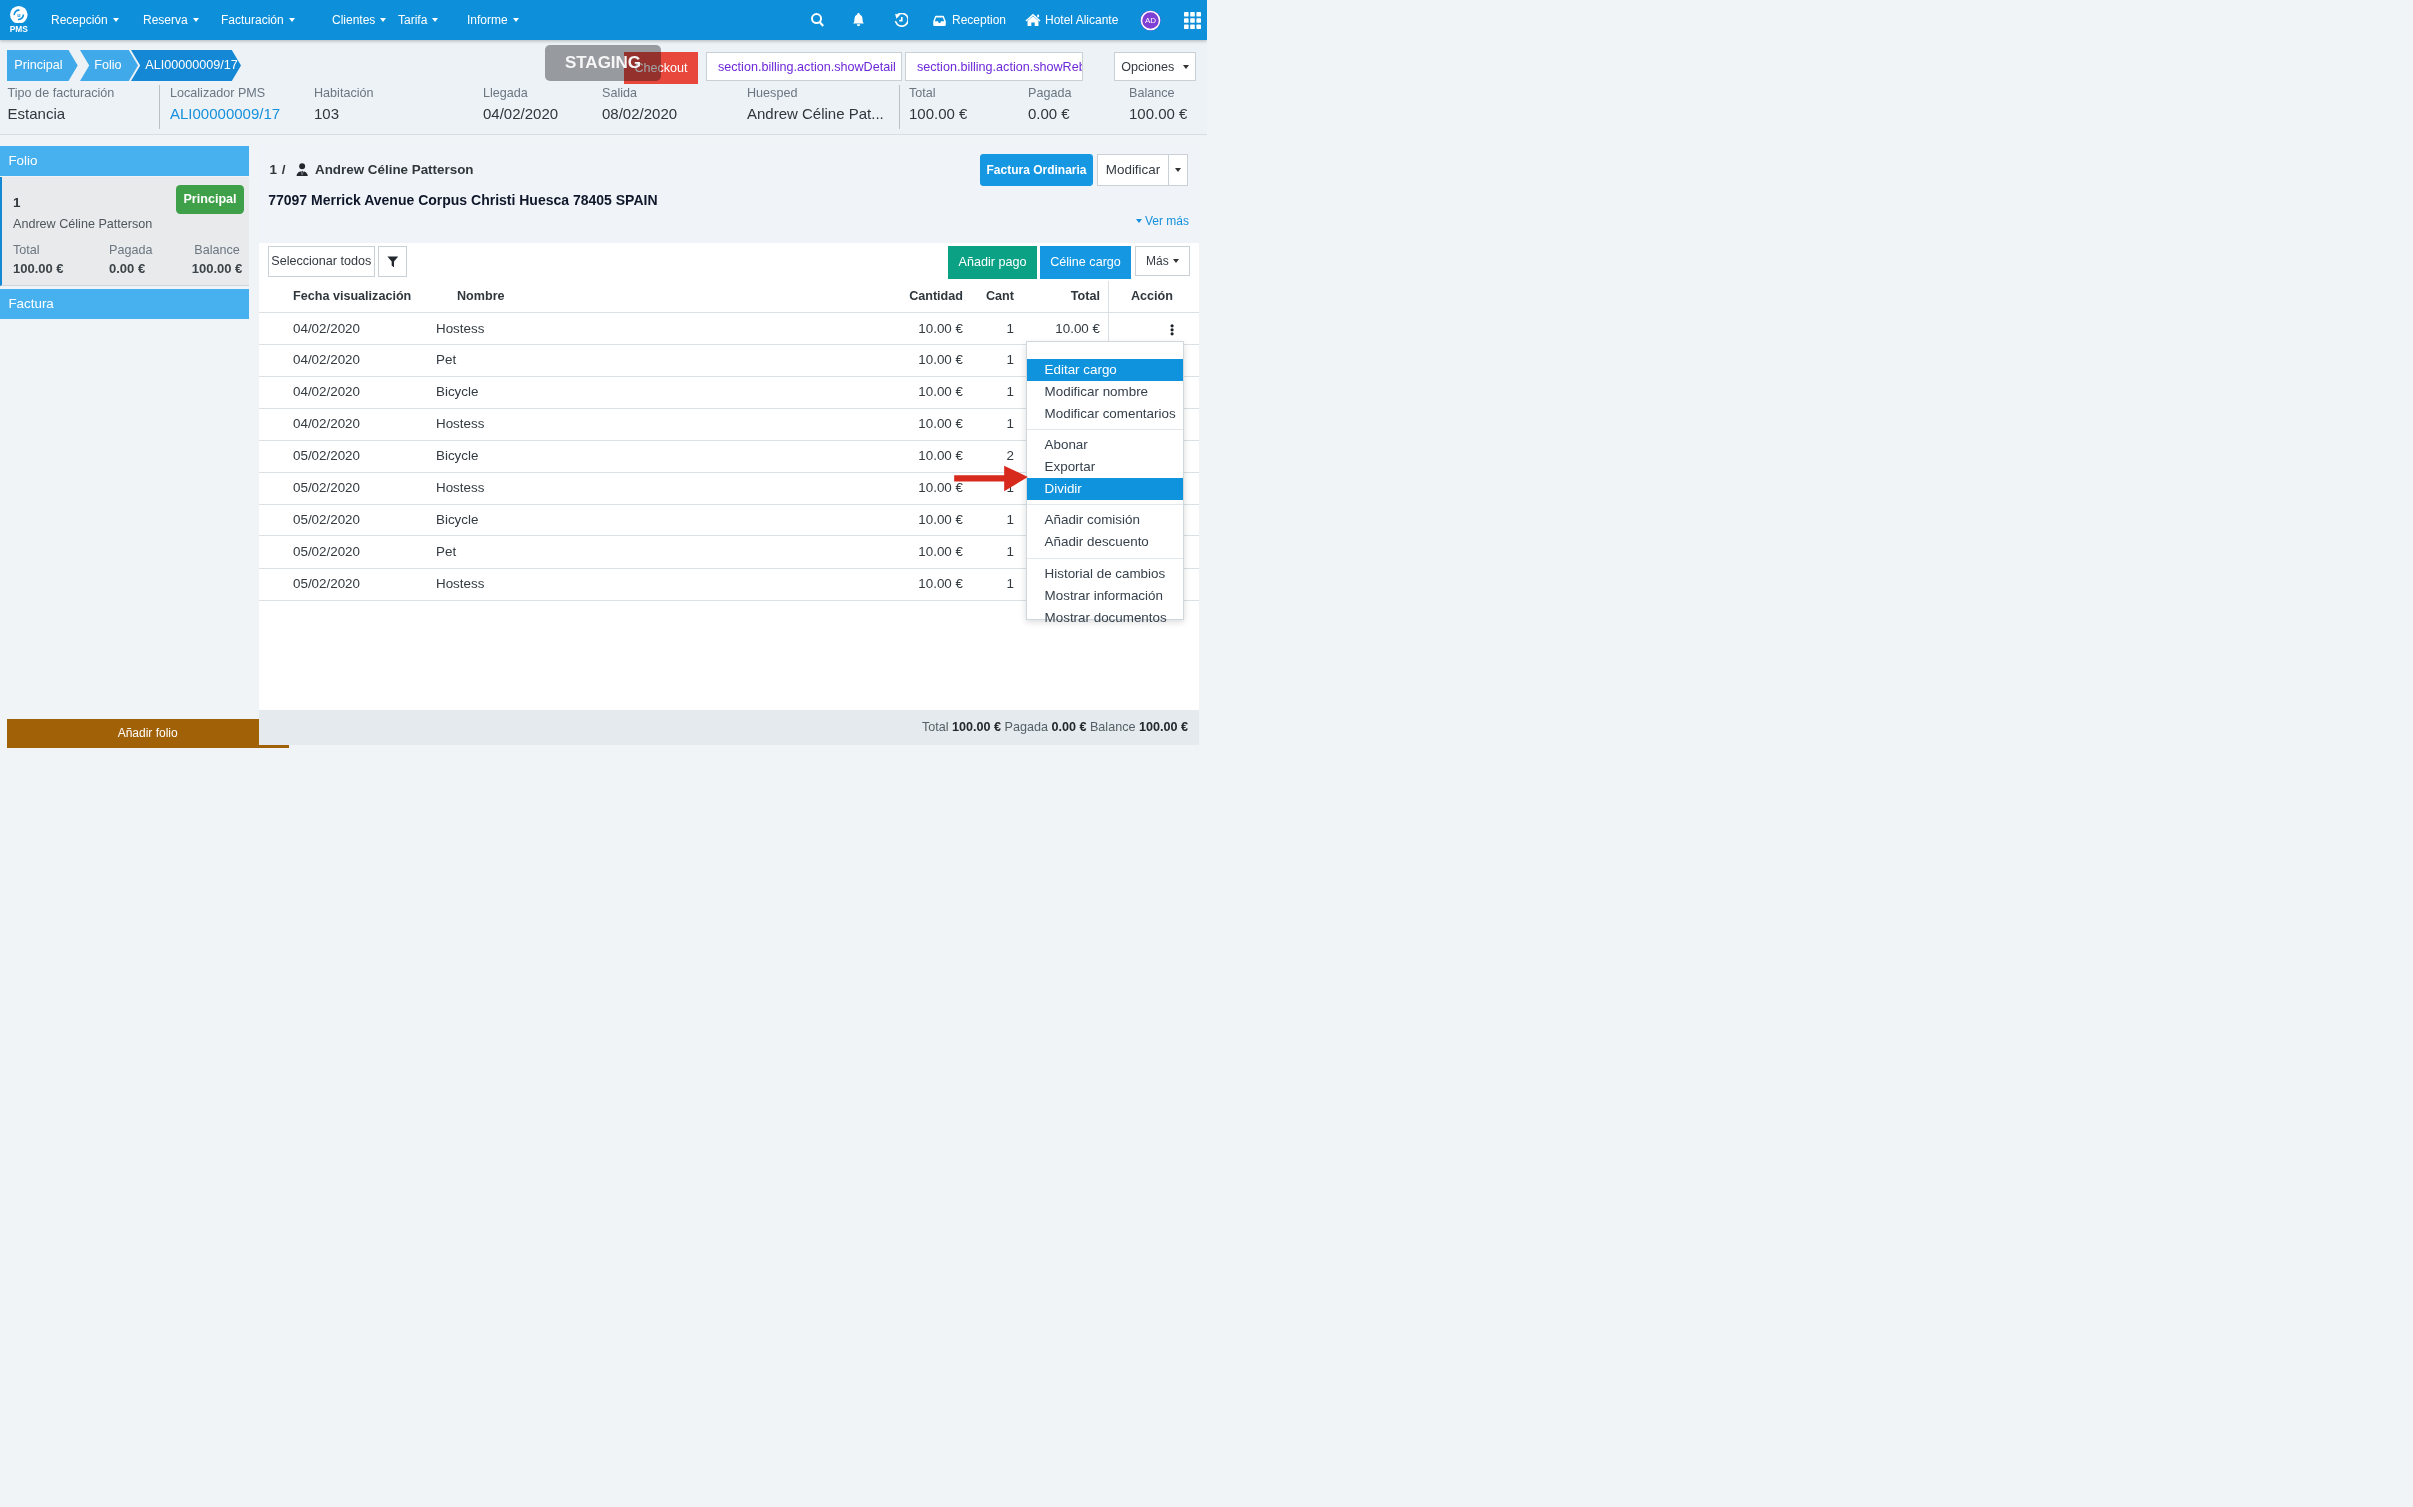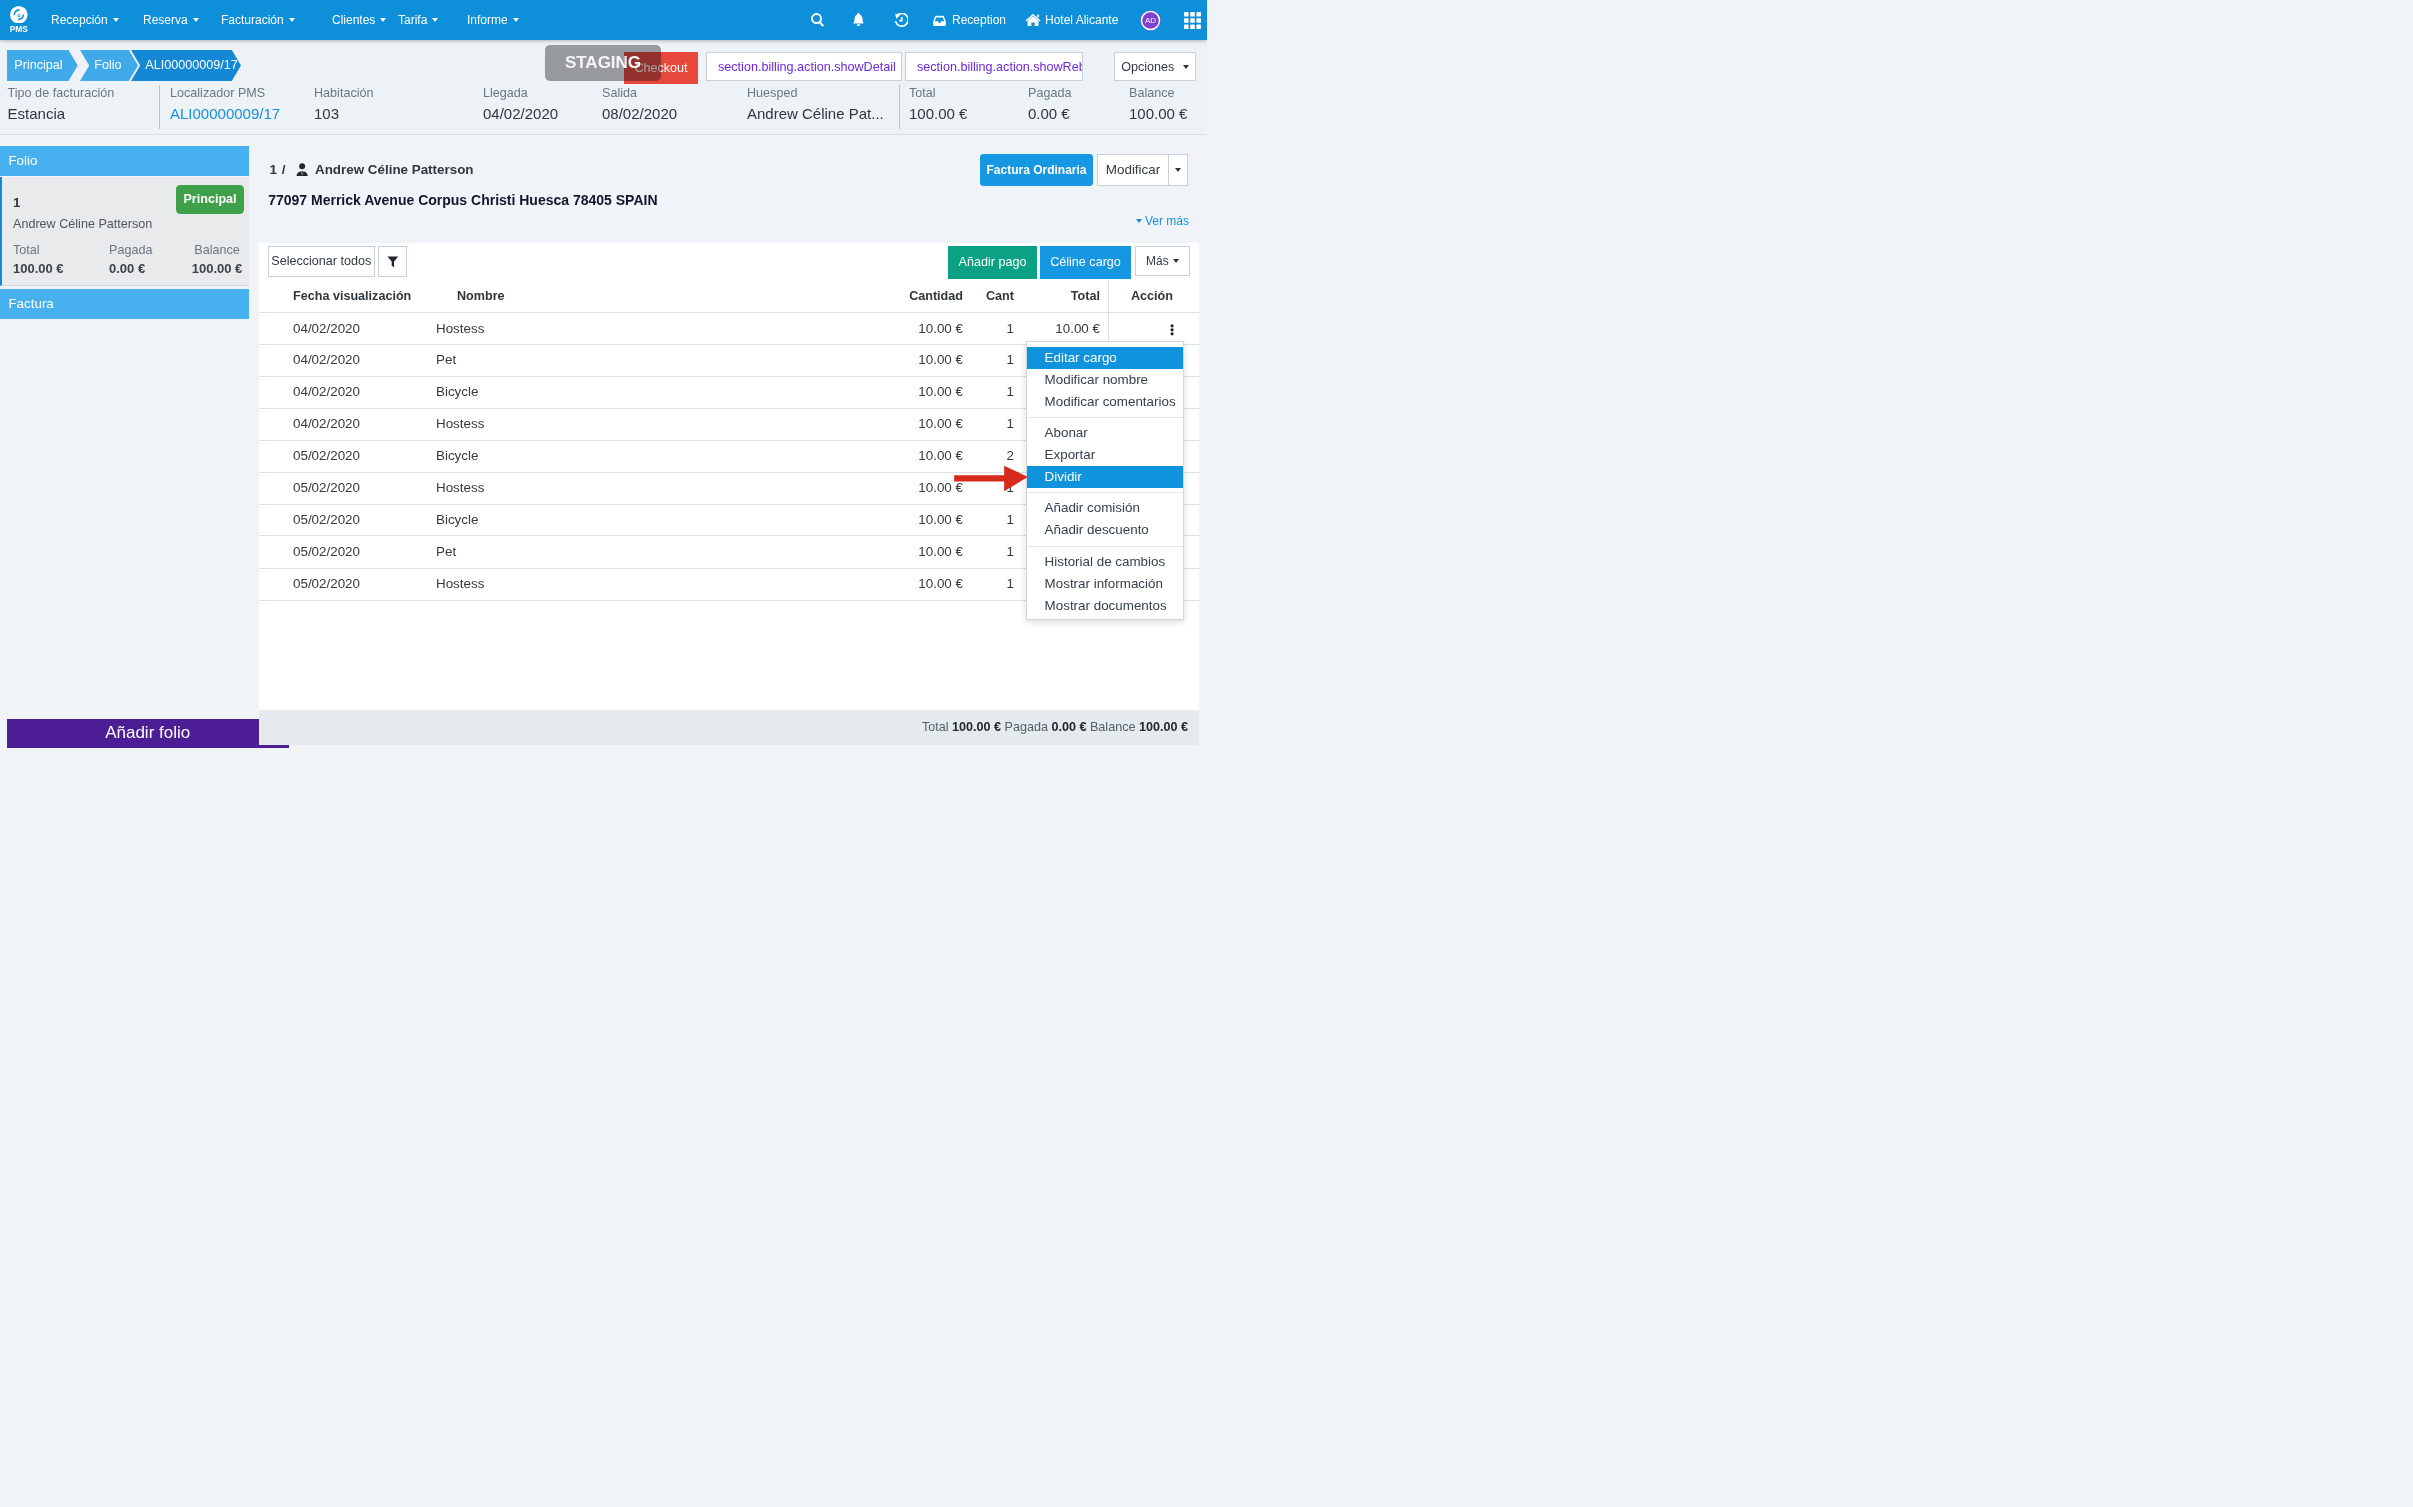--- a/index.html
+++ b/index.html
@@ -28,38 +28,38 @@
 .opciones { position:absolute; left:1114px; top:52px; width:82px; height:29px; background:#fff; border:0.8px solid #c9d0d6; color:#333a40; font-size:12.6px; line-height:28px; text-align:center; white-space:nowrap; }
 
 .ilabel { position:absolute; top:86px; color:#6b7680; font-size:12.6px; }
 .ival { position:absolute; top:105px; color:#30363c; font-size:15px; white-space:nowrap; }
 .vsep { position:absolute; width:0.8px; background:#b9c0c6; top:85px; height:44px; }
 
 
 .sb-head { position:absolute; left:0; width:249px; height:30px; background:#47b1f0; color:#fff; font-size:13.4px; line-height:30px; padding-left:8.4px; }
 .sb-card { position:absolute; left:0; top:177px; width:249px; height:109px; background:#e8eaec; border-left:2.5px solid #1588d5; border-bottom:0.8px solid #d0d5d9; }
 .badge-green { position:absolute; left:174px; top:8.4px; width:68px; height:29px; background:#3fa04a; border-radius:4.2px; color:#fff; font-weight:bold; font-size:12.6px; text-align:center; line-height:29px; }
-.addfolio { position:absolute; left:6.7px; top:719px; width:282px; height:28.5px; background:#4c1d95; color:#fff; font-size:17px; text-align:center; line-height:28.5px; }
+.addfolio { position:absolute; left:6.7px; top:719px; width:282px; height:28.5px; background:#a16207; color:#fff; font-size:12px; text-align:center; line-height:28.5px; }
 
 
 .main { position:absolute; left:259px; top:144px; width:940px; height:600px; background:#fff; }
 .main-head { position:absolute; left:0; top:0; width:940px; height:99px; background:#f0f4f8; }
 .btn-blue { position:absolute; background:#1697e2; border-radius:3.4px; color:#fff; text-align:center; }
 .btn-white { position:absolute; background:#fff; border:0.8px solid #c9d0d6; color:#333a40; text-align:center; }
 .toolbar-btn { font-size:13.4px; }
 
 
 .th { position:absolute; font-weight:bold; font-size:12.6px; color:#2f363c; white-space:nowrap; }
 .td { position:absolute; font-size:13.4px; color:#333a40; white-space:nowrap; }
 .rline { position:absolute; left:259px; width:940px; height:0.8px; background:#dbe0e4; }
 
 .footerbar { position:absolute; left:259px; top:710px; width:940px; height:35px; background:#e4eaed; color:#555f66; font-size:12.6px; line-height:35px; text-align:right; padding-right:11px; }
 
 
-.menu { position:absolute; left:1026px; top:341px; width:158px; height:279px; background:#fff; border:0.8px solid #cfd8dd; box-shadow:0 2.5px 6.7px rgba(0,0,0,.15); z-index:20; padding-top:5px; }
+.menu { position:absolute; left:1026px; top:341px; width:158px; height:279px; background:#fff; border:0.8px solid #cfd8dd; box-shadow:0 2.5px 6.7px rgba(0,0,0,.15); z-index:20; padding-top:17px; }
 .mi { height:22px; line-height:22px; padding-left:17.6px; font-size:13.4px; color:#36414c; white-space:nowrap; }
 .mi.hl { background:#0f93dd; color:#fff; }
 .msep { height:0.8px; background:#e3e8ec; margin:4.2px 0 4.2px 0; }
 </style>
 </head>
 <body>
 
 <div class="navbar">
   <div class="logo">
     <svg class="circ" viewBox="0 0 24 24">

